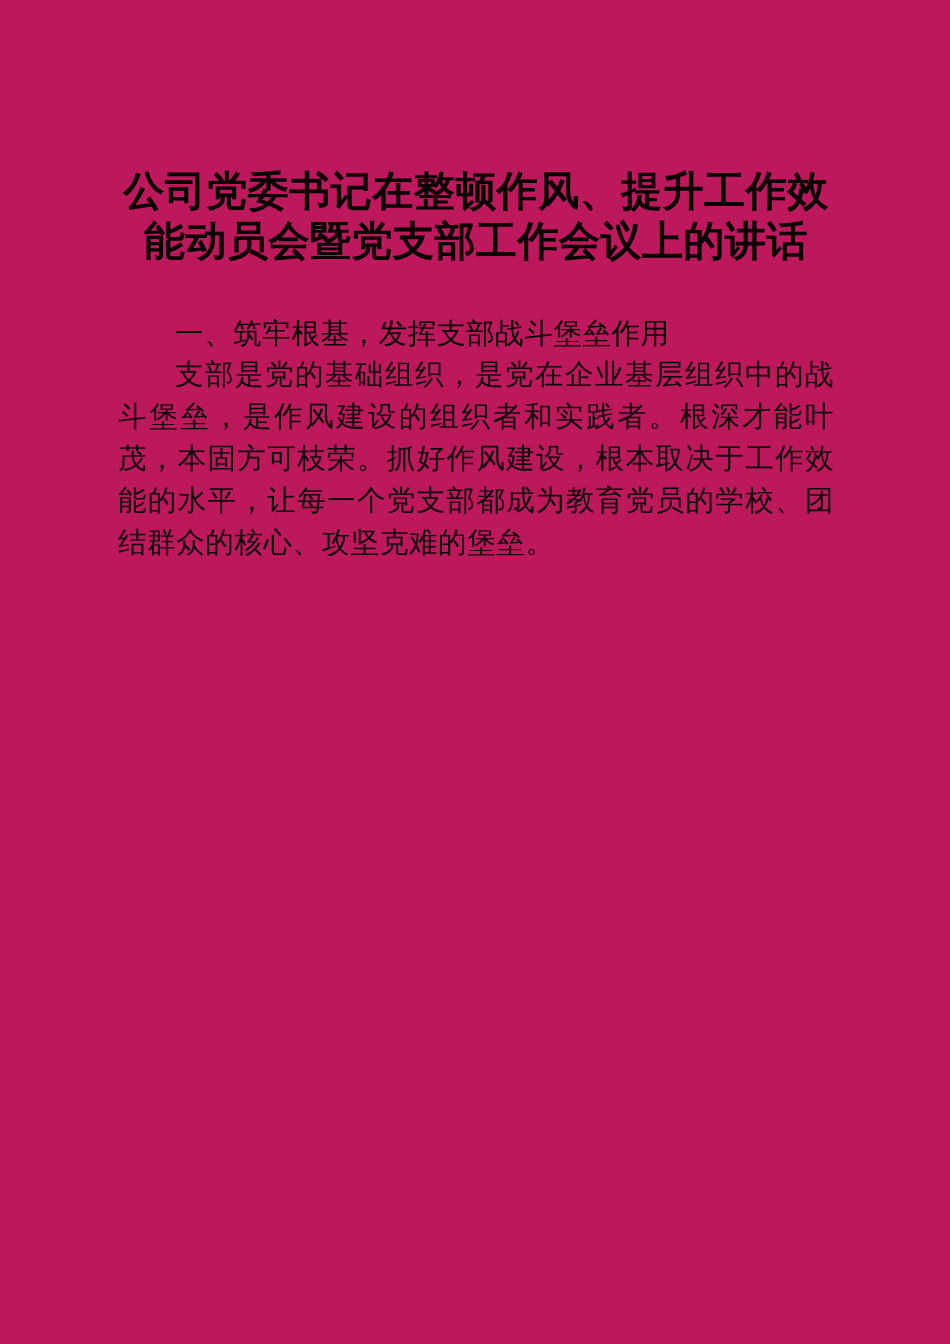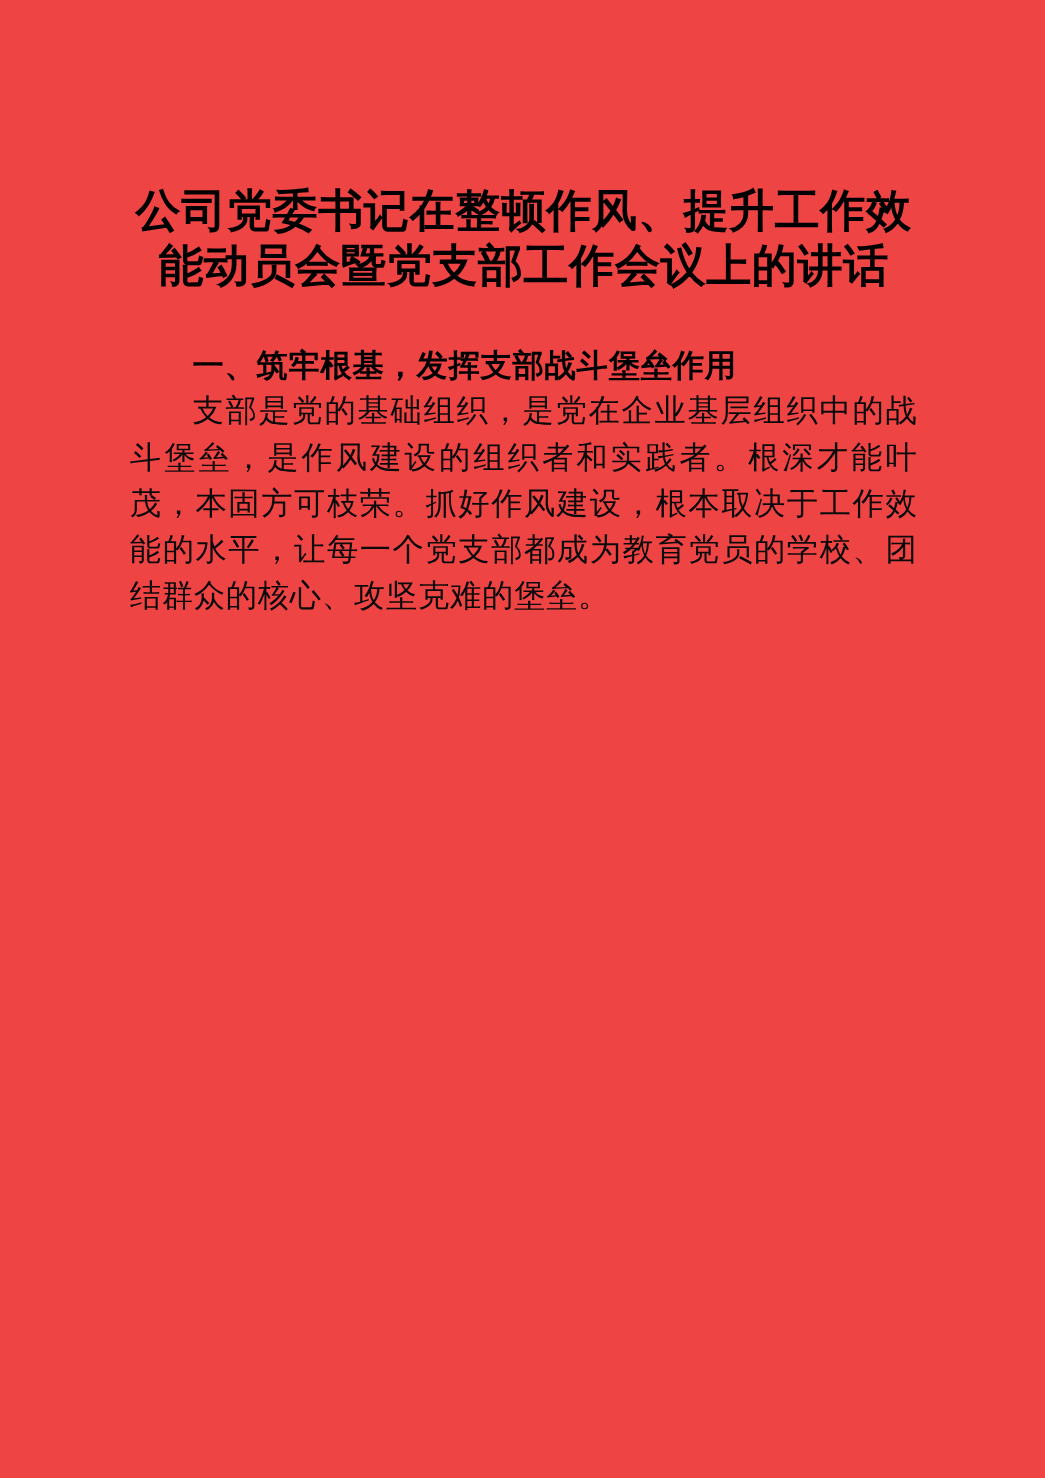--- a/index.html
+++ b/index.html
@@ -5,21 +5,21 @@
 <style>
   html, body {
     margin: 0;
     padding: 0;
     background: #ffffff;
   }
   .page {
     position: relative;
     width: 950px;
     height: 1344px;
-    background: #ef4444;
+    background: #be185d;
     margin: 0 auto;
     overflow: hidden;
     box-sizing: border-box;
   }
   .content {
     position: absolute;
     left: 118px;
     top: 0;
     width: 716px;
   }
@@ -50,21 +50,21 @@
     margin: 0;
     letter-spacing: 0.6px;
     text-indent: 0;
   }
   p.para.indent {
     text-indent: 2em;
   }
   
   h2.section-heading {
     font-family: "Liberation Sans", "DejaVu Sans", sans-serif;
-    font-weight: bold;
+    font-weight: normal;
     font-size: 28.5px;
     line-height: 42px;
     color: #000000;
     margin: 0;
     text-indent: 2em;
     letter-spacing: 0.6px;
     text-align: left;
   }
 </style>
 </head>

